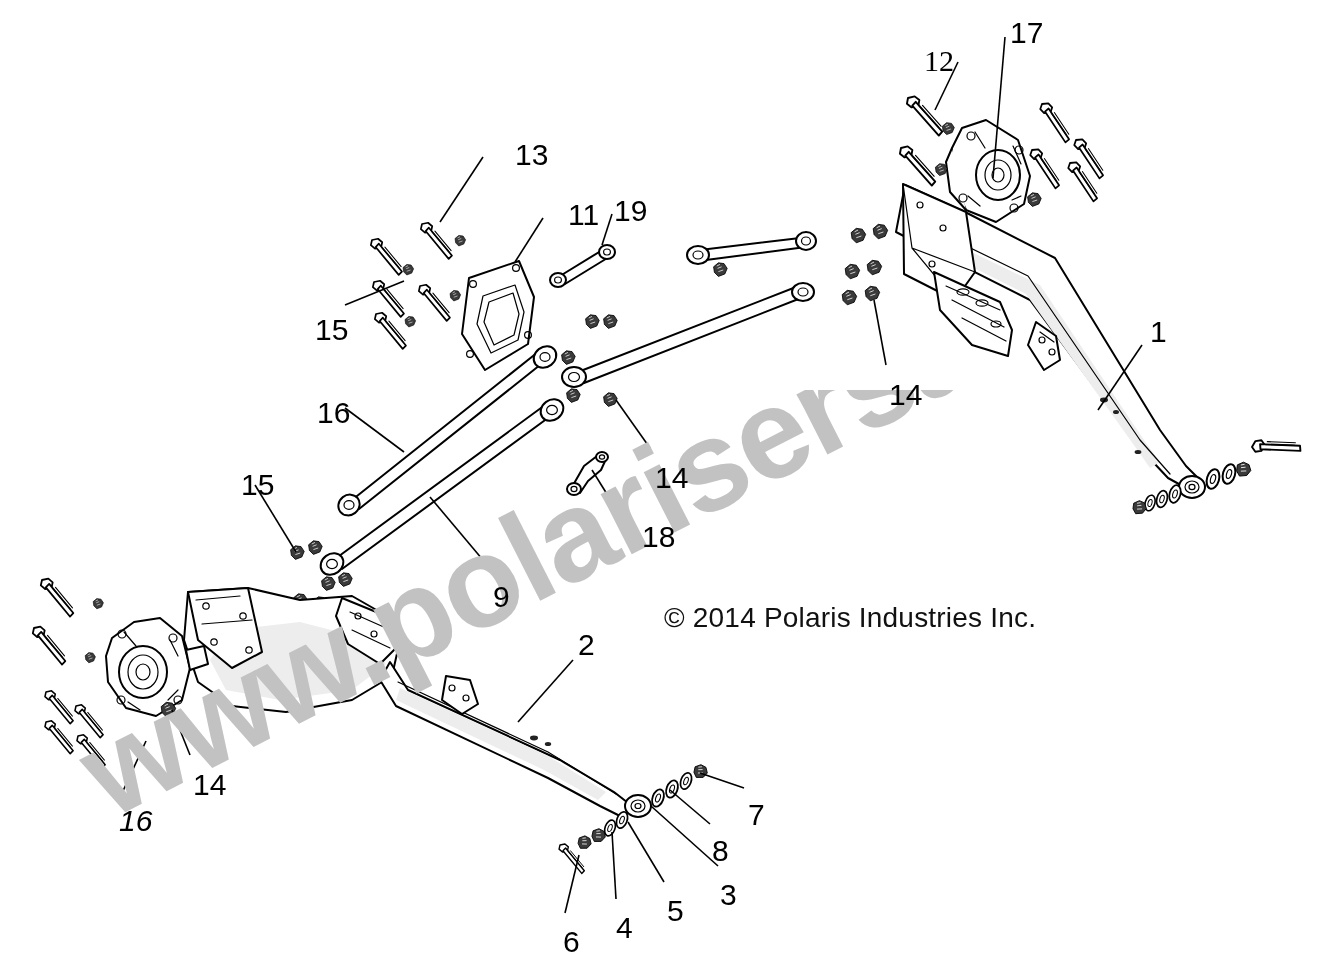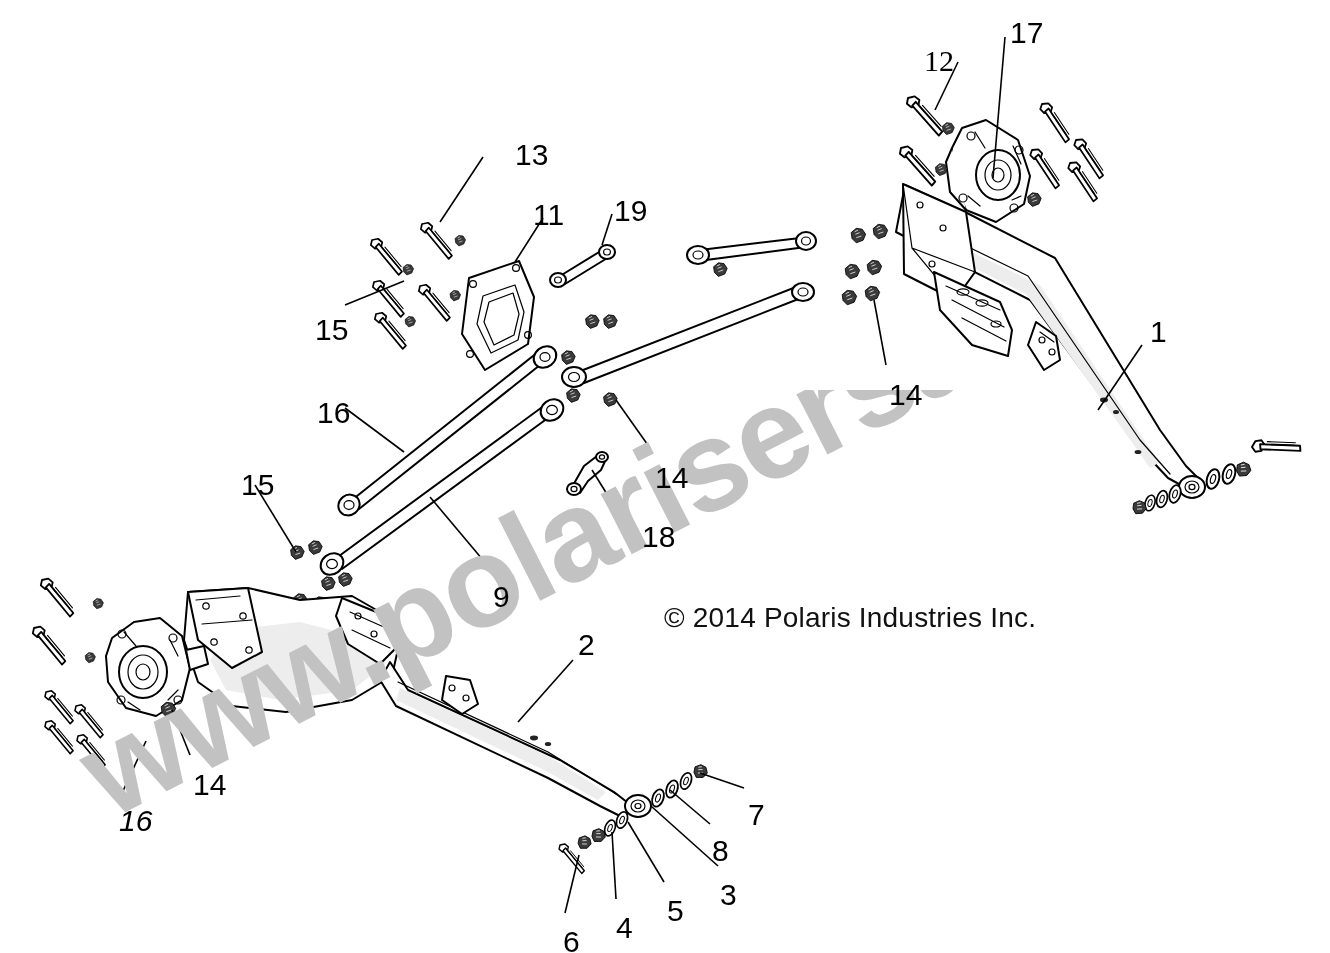--- a/index.html
+++ b/index.html
@@ -446,21 +446,21 @@
       <div class="callout" style="left: 1150px; top: 317px;">1</div>
       <div class="callout" style="left: 578px; top: 630px;">2</div>
       <div class="callout" style="left: 720px; top: 880px;">3</div>
       <div class="callout" style="left: 616px; top: 913px;">4</div>
       <div class="callout" style="left: 667px; top: 896px;">5</div>
       <div class="callout" style="left: 563px; top: 927px;">6</div>
       <div class="callout" style="left: 748px; top: 800px;">7</div>
       <div class="callout" style="left: 712px; top: 836px;">8</div>
       <div class="callout" style="left: 493px; top: 582px;">9</div>
       <div class="callout" style="left: 317px; top: 398px;">16</div>
-      <div class="callout" style="left: 533px; top: 200px;">11</div>
+      <div class="callout" style="left: 568px; top: 200px;">11</div>
       <div class="callout" style="left: 924px; top: 46px; font-family: Liberation Serif, serif;">12</div>
       <div class="callout" style="left: 487px; top: 140px; margin-left: 28px;">13</div>
       <div class="callout" style="left: 889px; top: 380px;">14</div>
       <div class="callout" style="left: 655px; top: 463px;">14</div>
       <div class="callout" style="left: 193px; top: 770px;">14</div>
       <div class="callout" style="left: 315px; top: 315px;">15</div>
       <div class="callout" style="left: 241px; top: 470px;">15</div>
       <div class="callout" style="left: 119px; top: 806px; font-style: italic;">16</div>
       <div class="callout" style="left: 1010px; top: 18px;">17</div>
       <div class="callout" style="left: 620px; top: 522px; margin-left: 22px;">18</div>

